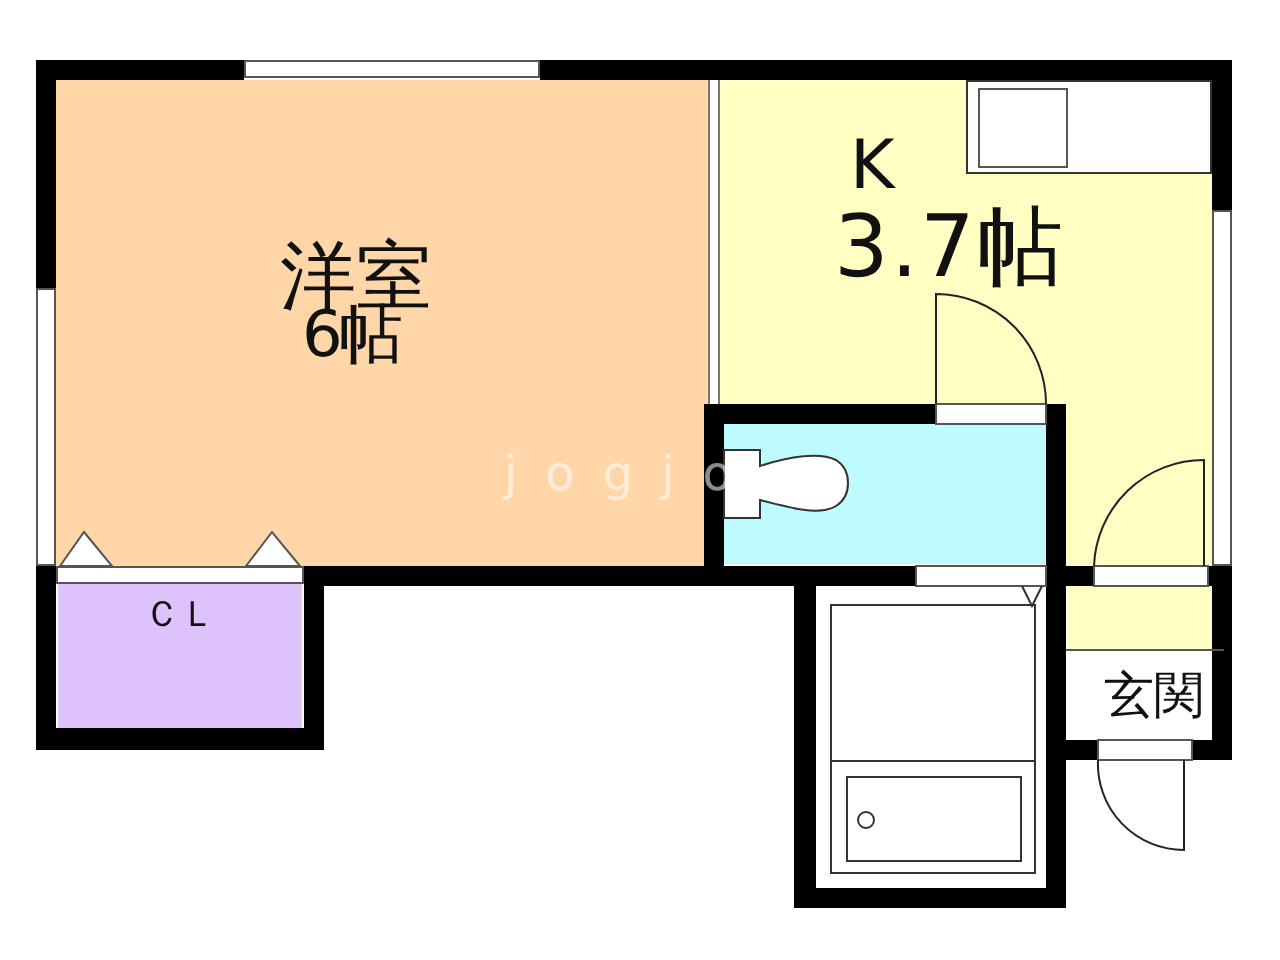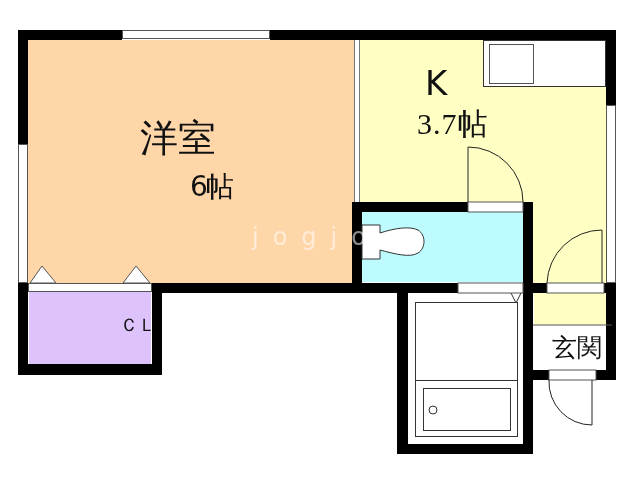--- a/index.html
+++ b/index.html
@@ -74,18 +74,18 @@
   <path d="M602,283 L602,230 A55,55 0 0 0 547,283" fill="none" stroke="#222" stroke-width="1"></path>
   <line x1="533" y1="325" x2="612" y2="325" stroke="#555" stroke-width="1"></line>
 
   <rect x="549" y="370" width="47" height="10" fill="#fff" stroke="#555" stroke-width="1"></rect>
   <path d="M592,380 L592,425 A43,43 0 0 1 549,380" fill="none" stroke="#222" stroke-width="1"></path>
 
   <circle cx="433" cy="410" r="4" fill="#fff" stroke="#333" stroke-width="1"></circle>
 </svg>
 
 <div class="label" style="left:140px;top:118px;font-size:38px;line-height:40px;">洋室</div>
-<div class="label" style="left:151px;top:168px;font-size:28px;line-height:38px;letter-spacing:-2px;margin-left:39px;">6帖</div>
+<div class="label" style="left:151px;top:148px;font-size:32px;line-height:38px;letter-spacing:-2px;">6帖</div>
 <div class="label" style="left:425px;top:65px;font-size:34px;line-height:36px;">K</div>
-<div class="label" style="left:417px;top:106px;font-size:30px;line-height:36px;letter-spacing:1px;font-family:Liberation Serif, serif;">3.7帖</div>
-<div class="label" style="left:72px;top:315px;font-size:18px;line-height:20px;margin-left:48px;">ＣＬ</div>
+<div class="label" style="left:417px;top:106px;font-size:43px;line-height:36px;letter-spacing:1px;">3.7帖</div>
+<div class="label" style="left:72px;top:298px;font-size:18px;line-height:20px;">ＣＬ</div>
 <div class="label" style="left:552px;top:337px;font-size:25px;line-height:22px;">玄関</div>
 <div class="label" style="left:252px;top:224px;font-size:24px;line-height:26px;color:rgba(255,255,255,0.55);letter-spacing:14px;">jogjo</div>
 
 </body></html>

